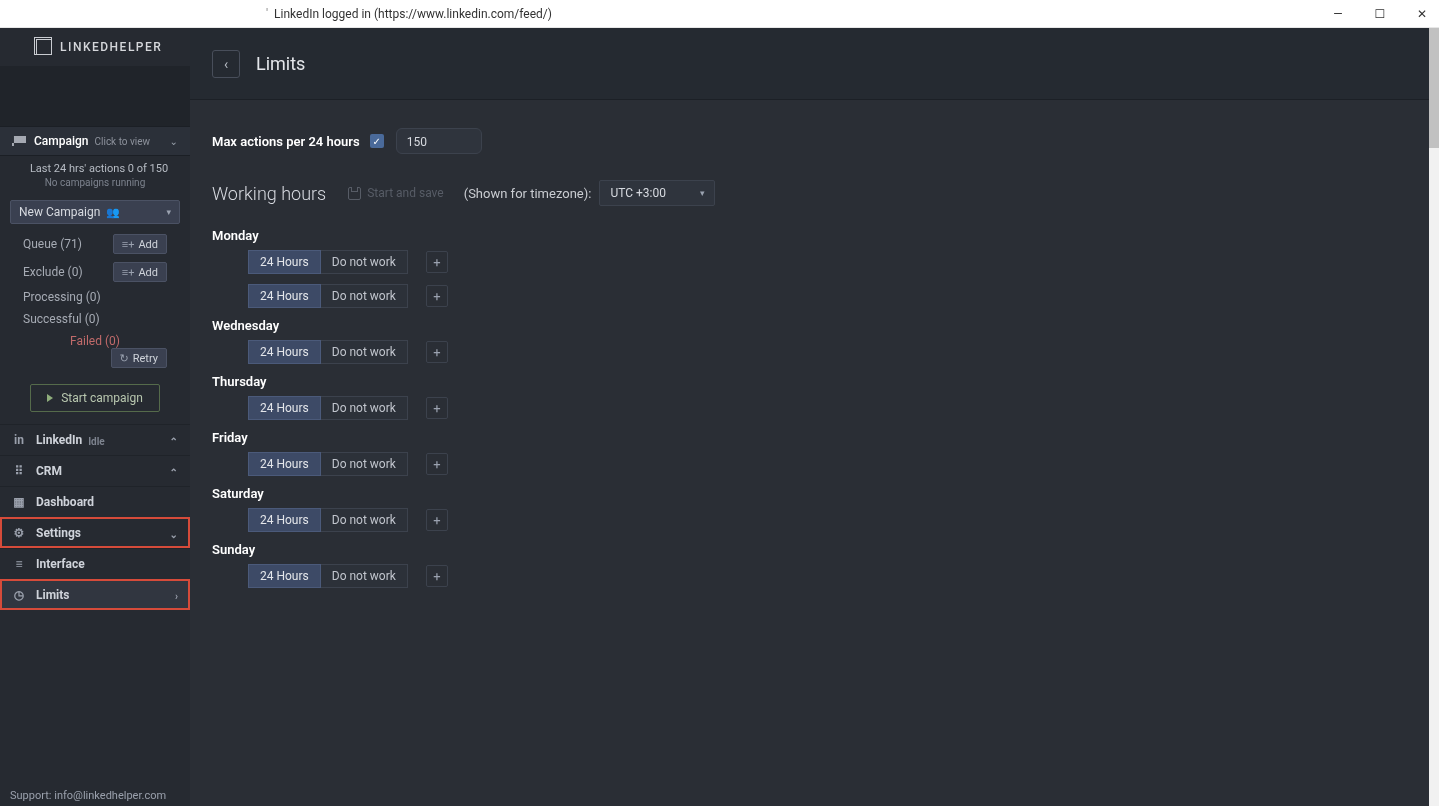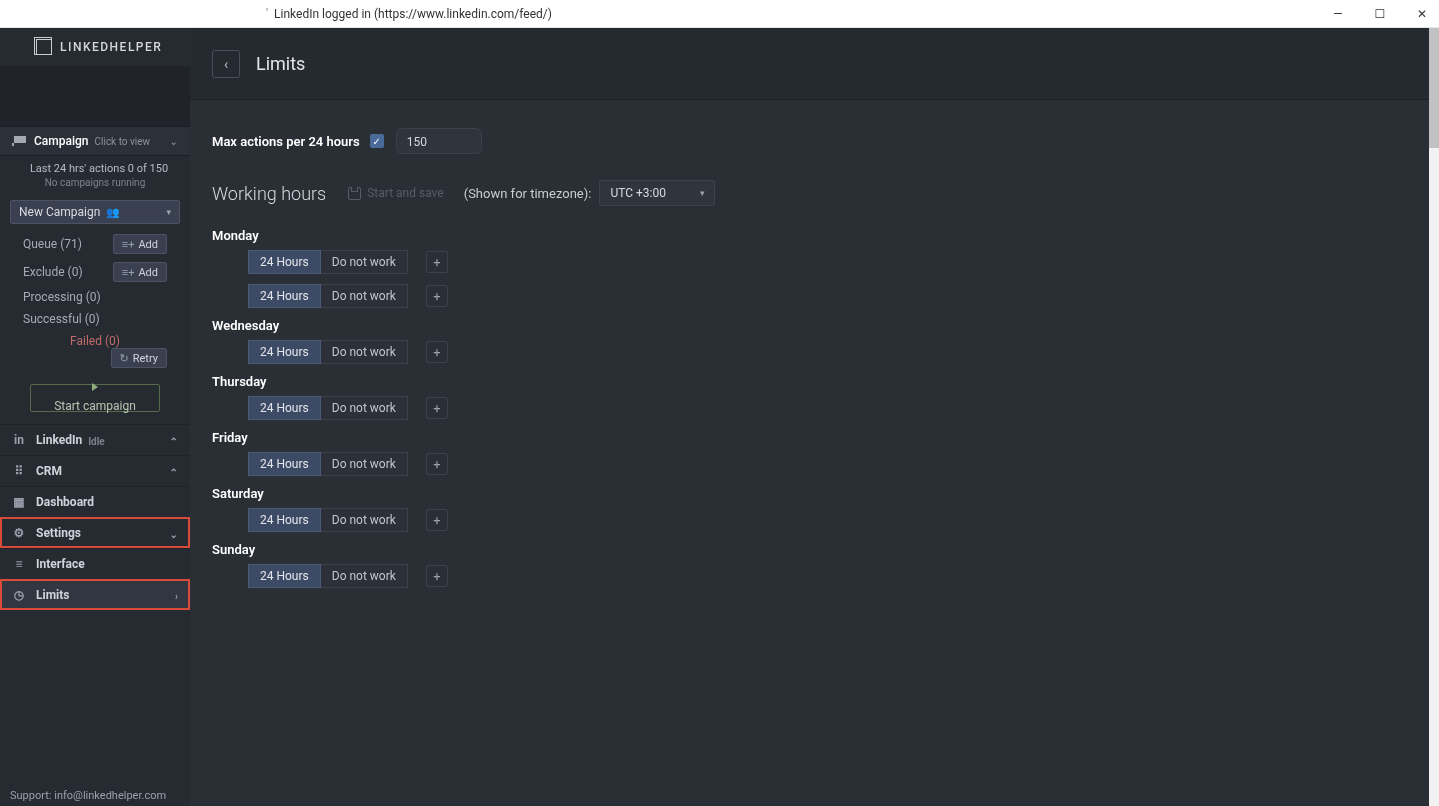--- a/index.html
+++ b/index.html
@@ -64,21 +64,21 @@
     .sb-list { padding: 2px 0; }
     .sb-row { display:flex; align-items:center; padding:4px 23px; font-size:12px; color:#a6abb4; }
     .sb-row.fail { color:#c06a6a;flex-direction:column; }
     .mini-btn {
       margin-left:auto; height:20px; background:#3a4050; border:1px solid #4b5264; border-radius:2px;
       padding:0 8px; display:flex; align-items:center; font-size:11px; color:#cfd3da;
     }
     .mini-btn .pi{margin-right:4px; font-size:11px; color:#9ba2b0;}
     .start-btn {
       margin:10px auto 12px; width:130px; height:28px; border:1px solid #556b4b; border-radius:2px;
-      display:flex; align-items:center; justify-content:center; gap:8px; color:#b8c7af; font-size:12px;flex-direction:column;
+      display:flex; align-items:center; justify-content:center; gap:8px; color:#b8c7af; font-size:12px;
     }
     .start-btn .play{ width:0;height:0;border-left:6px solid #8fae7c;border-top:4px solid transparent;border-bottom:4px solid transparent;}
     .sb-nav {}
     .nav-item {
       display:flex; align-items:flex-end; padding:8px 12px; font-size:12px; color:#cfd3da;
       border-top:1px solid #1f2329;
       font-weight:bold;
     }
     .nav-item .ni-icon{ width:14px; margin-right:10px; text-align:center; color:#9aa0ac; font-size:12px;}
     .nav-item .badge{ margin-left:6px; font-size:10px; color:#7d838e;}

